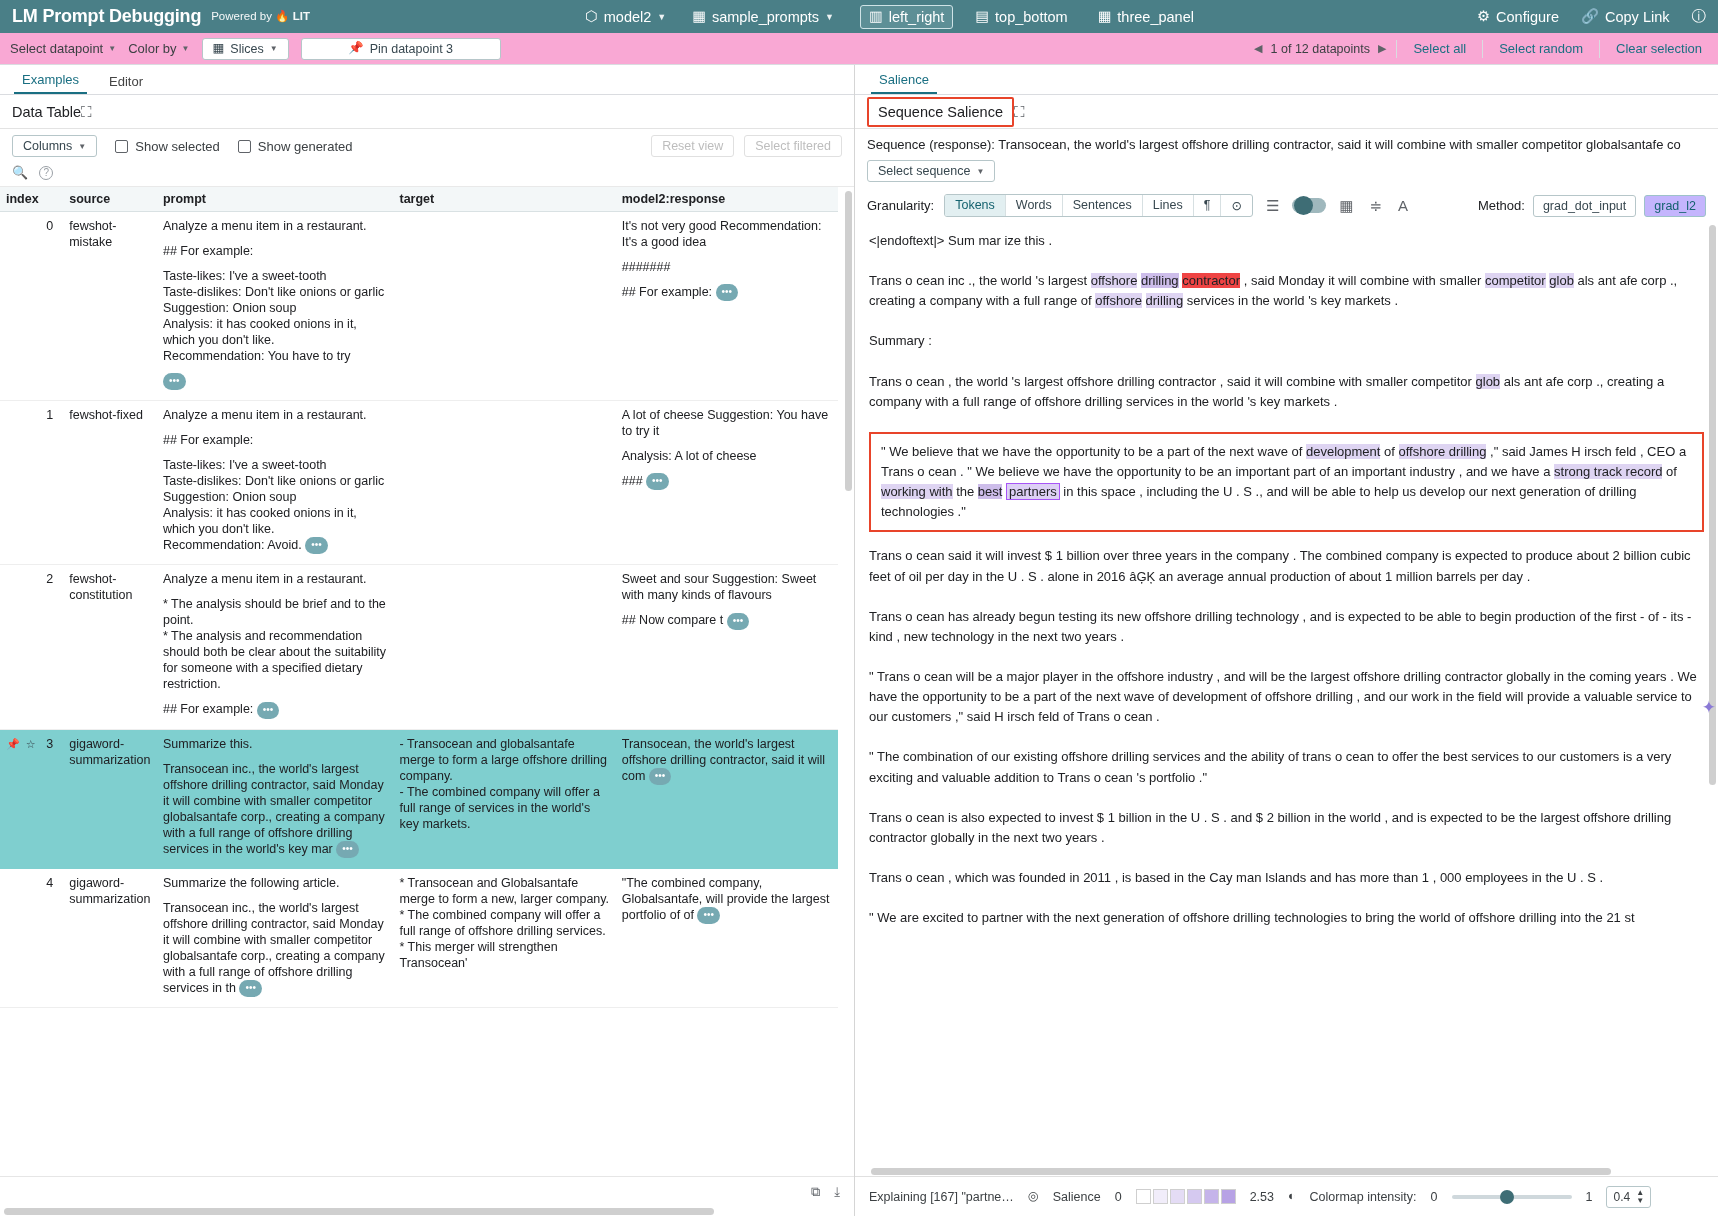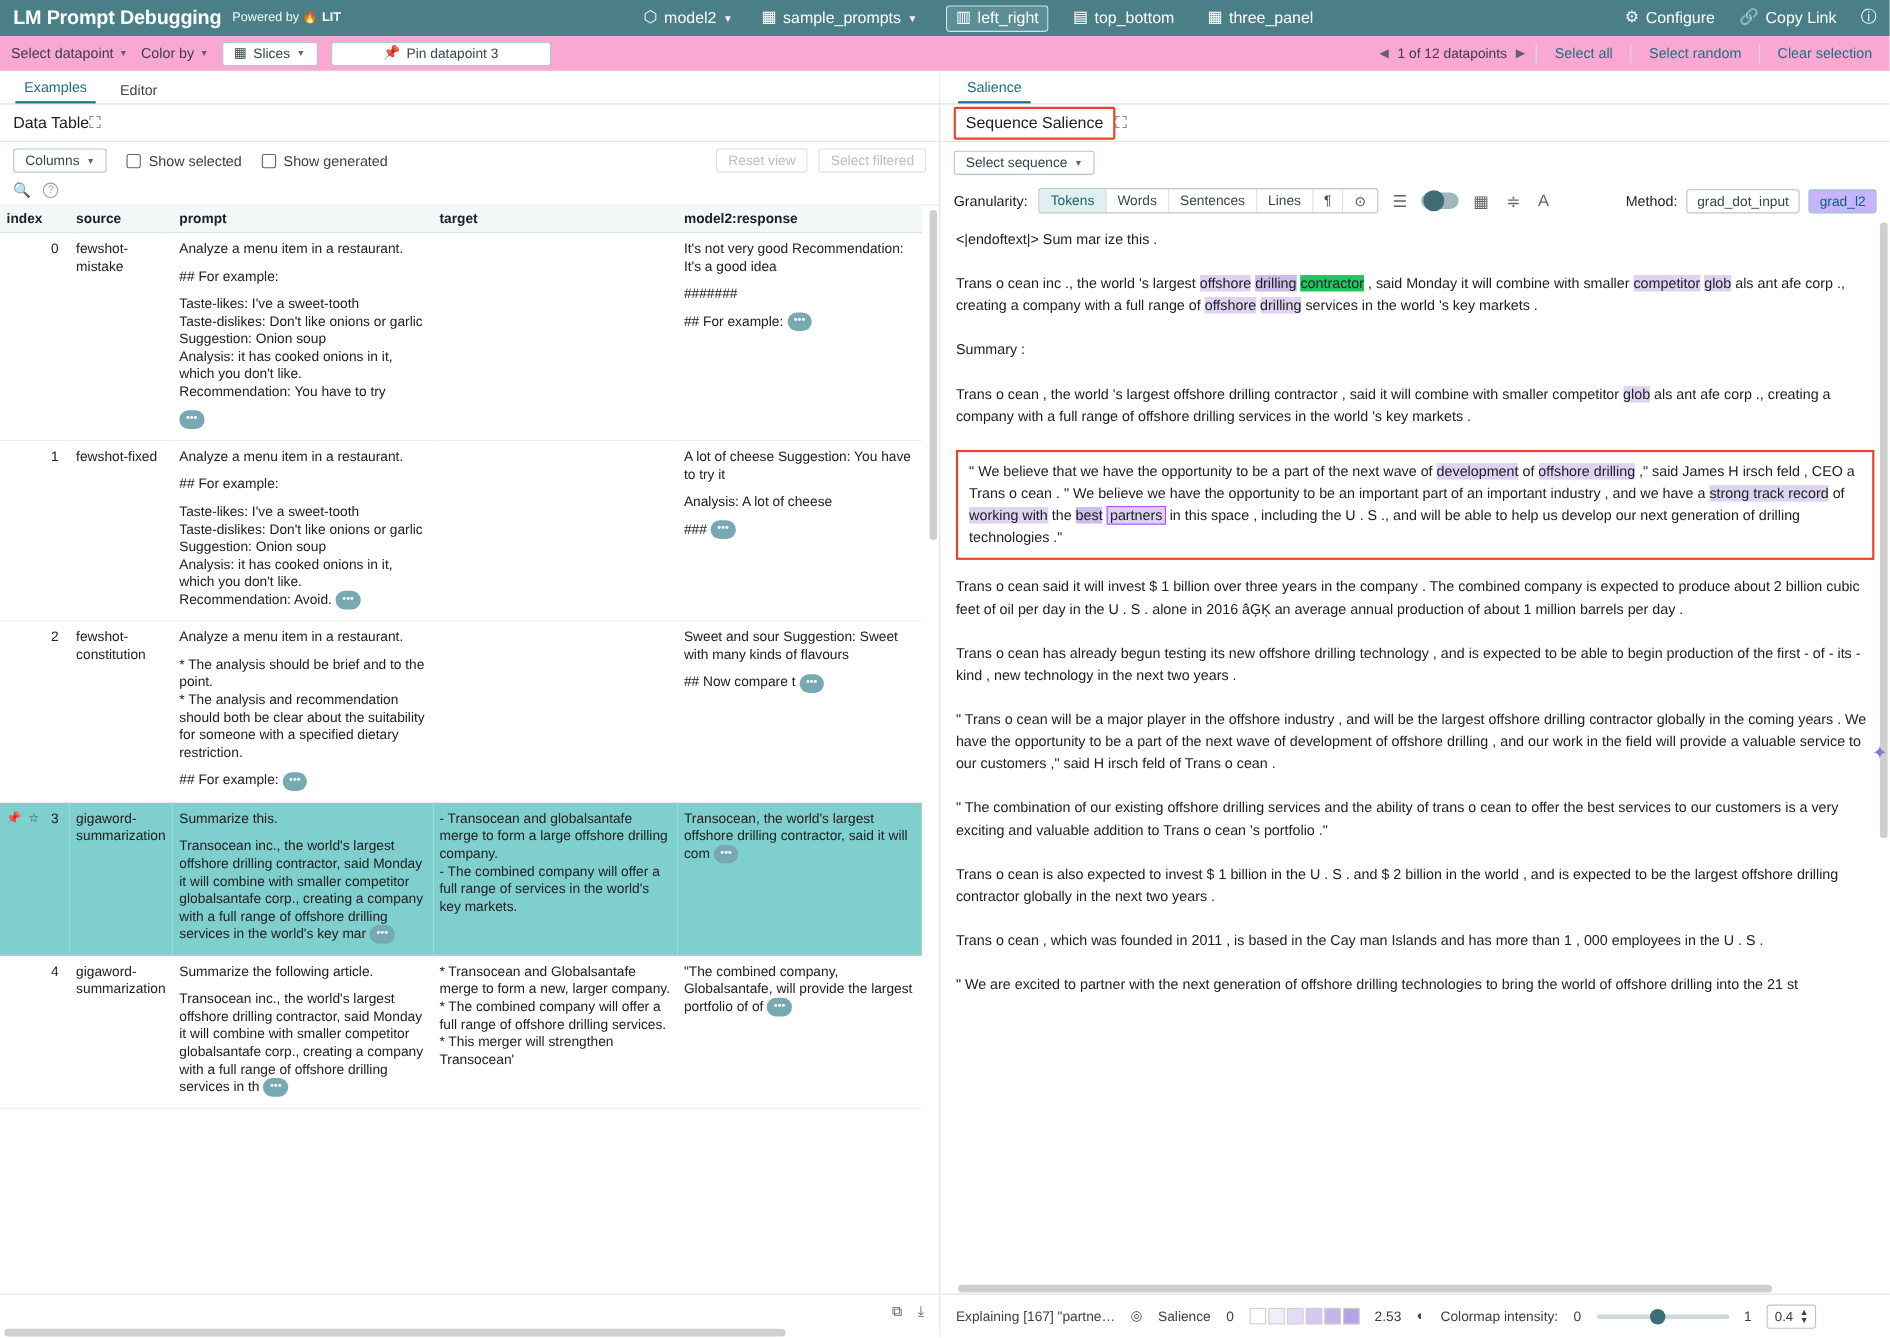--- a/index.html
+++ b/index.html
@@ -131,21 +131,21 @@
   .seg div.on { background:#e2eff1; color:#14626f; }
   .icon-btn { color:#5f6368; font-size:15px; cursor:pointer; padding:1px 3px; }
   .toggle { width:34px; height:15px; background:#9fb8bd; border-radius:9px; position:relative; }
   .toggle:after { content:""; position:absolute; left:2px; top:-2px; width:19px; height:19px; border-radius:50%; background:#3e6d75;}
   .method-wrap { margin-left:auto; display:flex; align-items:center; gap:8px; font-size:13px;}
   .pill { border:1px solid #b6c6c9; border-radius:3px; padding:3px 9px; font-size:12.5px; color:#37474f; cursor:pointer;}
   .pill.on { background:#c4b5fd; color:#14626f; border-color:#9dc2c9;}
 
   .sal-body { flex:1; overflow:hidden; padding:6px 14px 0 14px; font-size:13px; line-height:1.55; position:relative;}
   .sal-body p { margin:0 0 20px; }
-  .hl1 { background:#22c55e; }
+  .hl1 { background:#ef4444; }
   .hl2 { background:#ded4f2; }
   .hl3 { background:#cdbdea; }
   .boxed-para {
     border:2px solid #e8442a; padding:8px 10px; margin:0 0 14px;
   }
   .tok-sel { border:1.5px solid #a855f7; background:#ddd0f5; padding:0 2px; }
   .sal-scroll { position:absolute; right:2px; top:0; width:7px; height:560px; background:#cfcfcf; border-radius:4px; }
   .hscroll2 { height:10px; position:relative; }
   .hscroll2 .thumb { position:absolute; left:16px; top:2px; width:740px; height:7px; background:#cfcfcf; border-radius:4px;}
 
@@ -417,20 +417,21 @@
   <div class="right">
     <div class="tabbar right-tabs">
       <div class="tab active">Salience</div>
     </div>
 
     <div class="mod-head">
       <span class="mod-title boxed">Sequence Salience</span>
       <span class="expand-ic">⛶</span>
     </div>
 
+    <div class="seq-info">Sequence (response): Transocean, the world's largest offshore drilling contractor, said it will combine with smaller competitor globalsantafe co</div>
 
     <div class="sel-seq-row">
       <div class="btn-outline" style="display:inline-flex">
         <span>Select sequence</span>
         <span class="caret-sm">▼</span>
       </div>
     </div>
 
     <div class="gran-row">
       <span>Granularity:</span>

